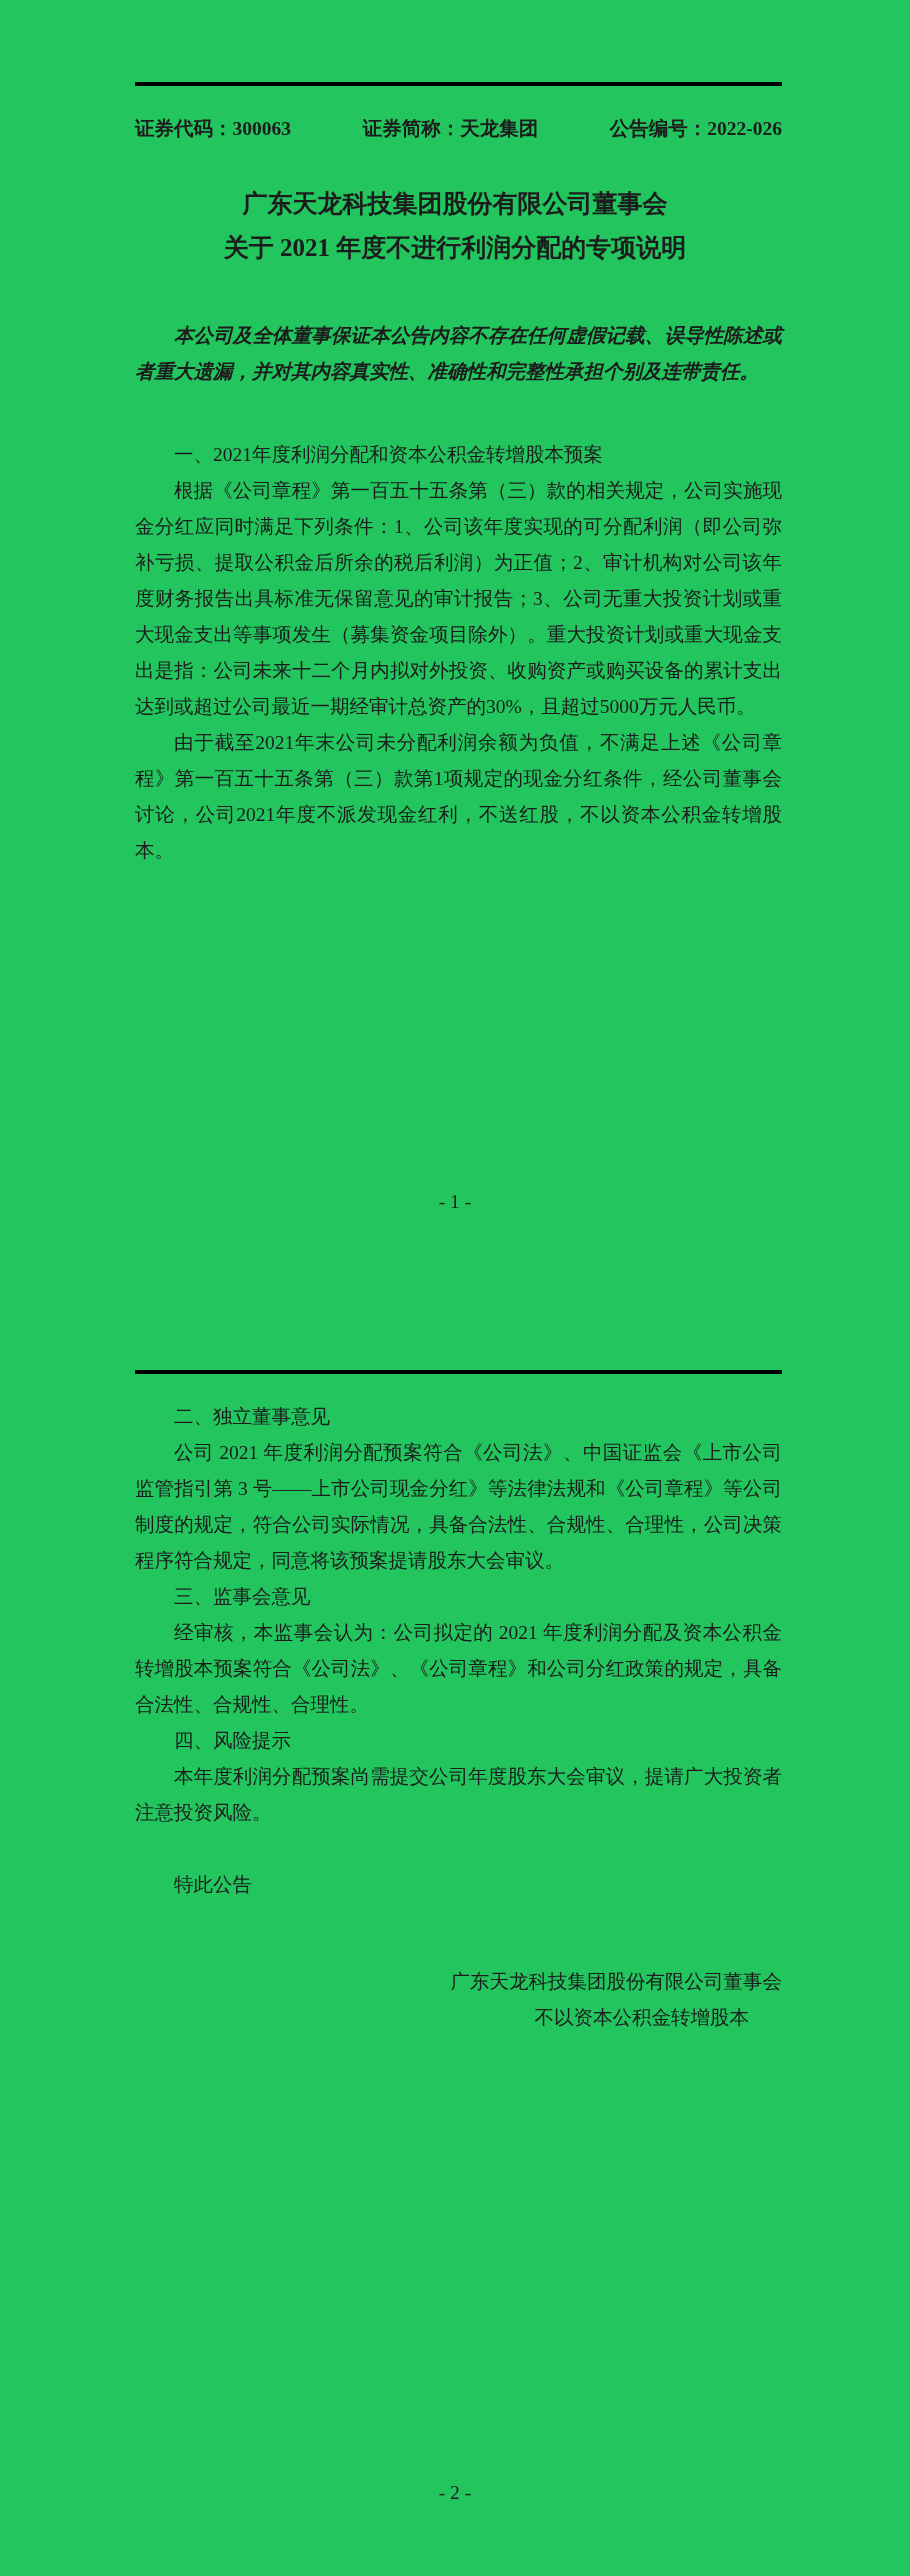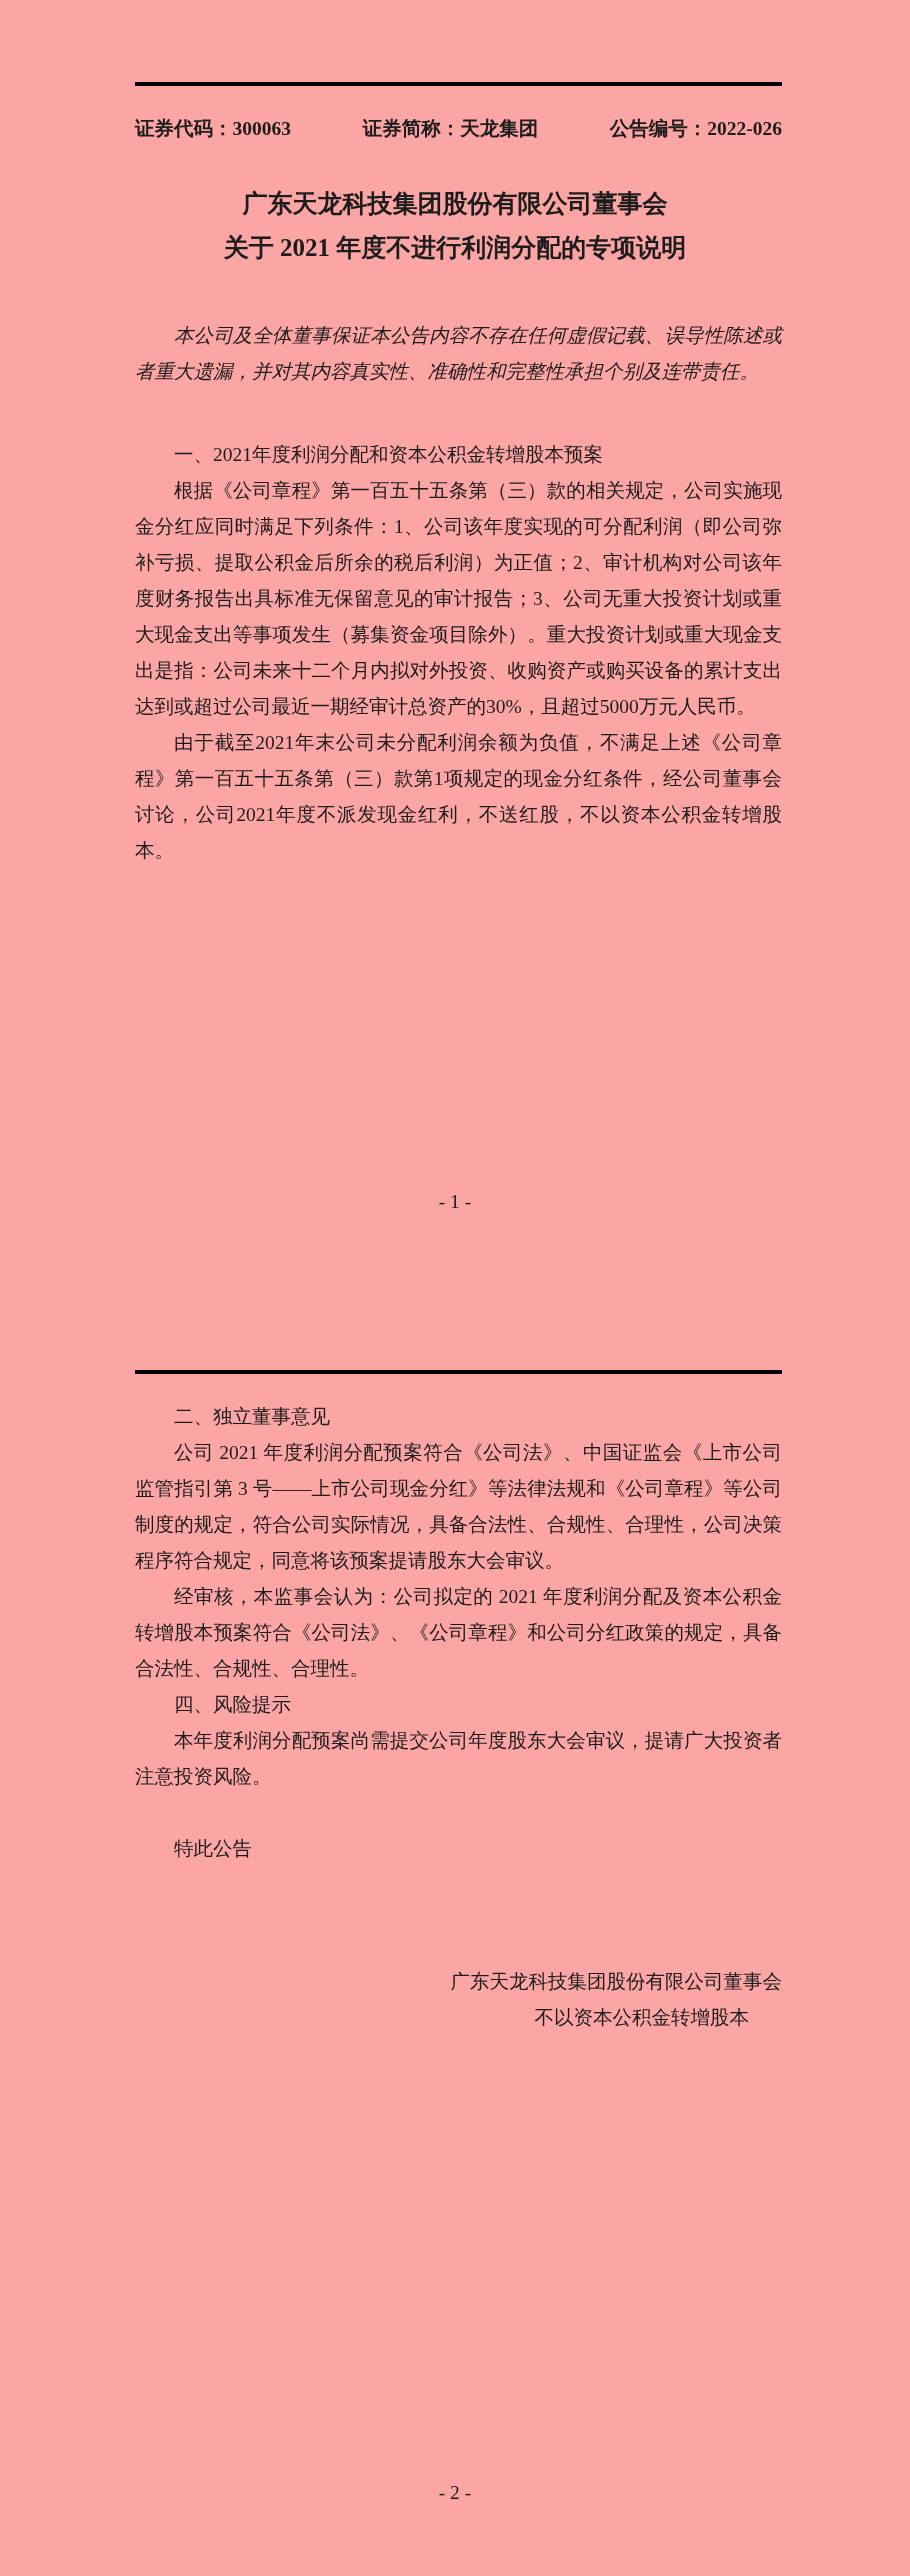--- a/index.html
+++ b/index.html
@@ -9,21 +9,21 @@
   }
   body {
     width: 910px;
     font-family: "Liberation Serif", "DejaVu Serif", serif;
     color: #1c1c1c;
   }
   .page {
     position: relative;
     width: 910px;
     height: 1288px;
-    background: #fca5a5;
+    background: #22c55e;
     overflow: hidden;
   }
   .rule {
     position: absolute;
     left: 135px;
     top: 82px;
     width: 647px;
     height: 4px;
     background: #000000;
   }
@@ -48,21 +48,21 @@
     font-weight: bold;
     line-height: 44px;
   }
   .disclaimer {
     position: absolute;
     left: 135px;
     top: 318px;
     width: 647px;
     font-size: 19.5px;
     line-height: 36px;
-    font-weight: normal;
+    font-weight: bold;
     font-style: italic;
     text-indent: 2em;
     text-align: justify;
   }
   .body-flow {
     position: absolute;
     left: 135px;
     width: 647px;
     font-size: 19.5px;
     line-height: 36px;
@@ -125,20 +125,21 @@
 
   <div class="page-number">- 1 -</div>
 </div>
 
 <div class="page">
   <div class="rule"></div>
 
   <div class="body-flow flow-2">
     <p>二、独立董事意见</p>
     <p>公司 2021 年度利润分配预案符合《公司法》、中国证监会《上市公司监管指引第 3 号——上市公司现金分红》等法律法规和《公司章程》等公司制度的规定，符合公司实际情况，具备合法性、合规性、合理性，公司决策程序符合规定，同意将该预案提请股东大会审议。</p>
+    <p>三、监事会意见</p>
     <p>经审核，本监事会认为：公司拟定的 2021 年度利润分配及资本公积金转增股本预案符合《公司法》、《公司章程》和公司分红政策的规定，具备合法性、合规性、合理性。</p>
     <p>四、风险提示</p>
     <p>本年度利润分配预案尚需提交公司年度股东大会审议，提请广大投资者注意投资风险。</p>
     <p class="closing-line">特此公告</p>
   </div>
 
   <div class="signature-block">
     <div>广东天龙科技集团股份有限公司董事会</div>
     <div class="date-line">不以资本公积金转增股本</div>
   </div>

